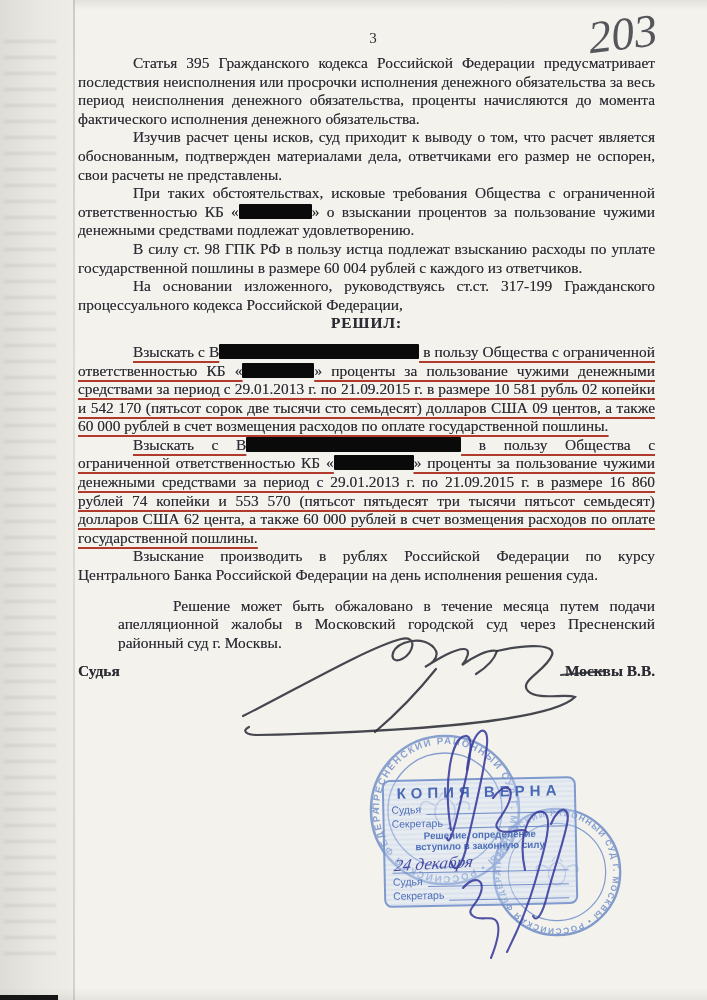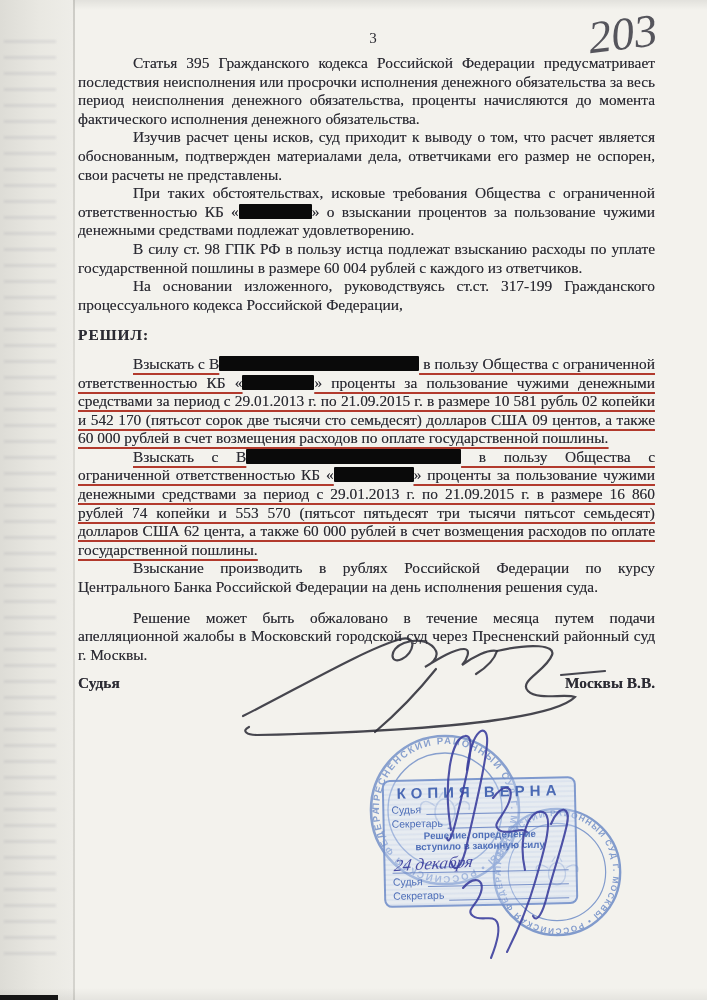--- a/index.html
+++ b/index.html
@@ -50,24 +50,24 @@
     position:absolute;left:85px;top:30px;width:577px;text-align:center;
     font-size:15px;letter-spacing:1px;
   }
   .text-block{
     position:absolute;left:78px;top:54px;width:577px;
     font-size:15.4px;line-height:18.6px;text-align:justify;
     text-shadow:0 0 .5px rgba(40,40,50,.55);
   }
   .para{text-indent:55px;}
   .para.heading{
-    text-indent:0;font-weight:bold;letter-spacing:1px;
-    margin-top:12px;margin-bottom:10px;
-  }
-  .para.gap{margin-top:12px;}
+    text-indent:0;text-align:center;font-weight:bold;letter-spacing:1px;
+    margin-bottom:10px;
+  }
+  .para.gap{margin-top:12px;margin-left:40px;}
   .para.op{
     text-decoration:underline;
     text-decoration-color:var(--red);
     text-decoration-thickness:1.8px;
     text-underline-offset:4px;
     text-decoration-skip-ink:none;
   }
   .redact{
     display:inline-block;height:15px;background:var(--redact);
     vertical-align:-2px;border-radius:1px;

